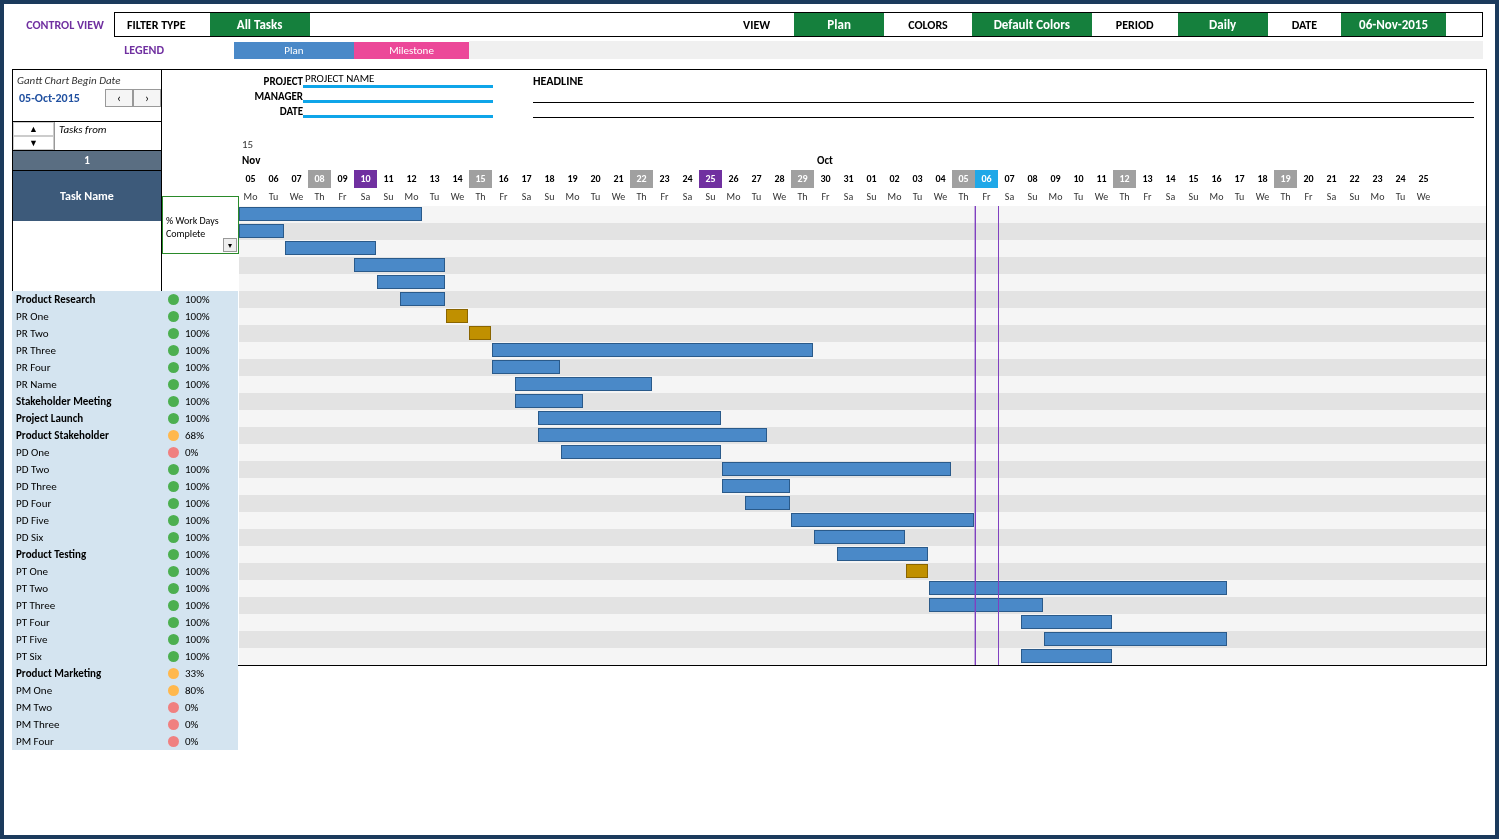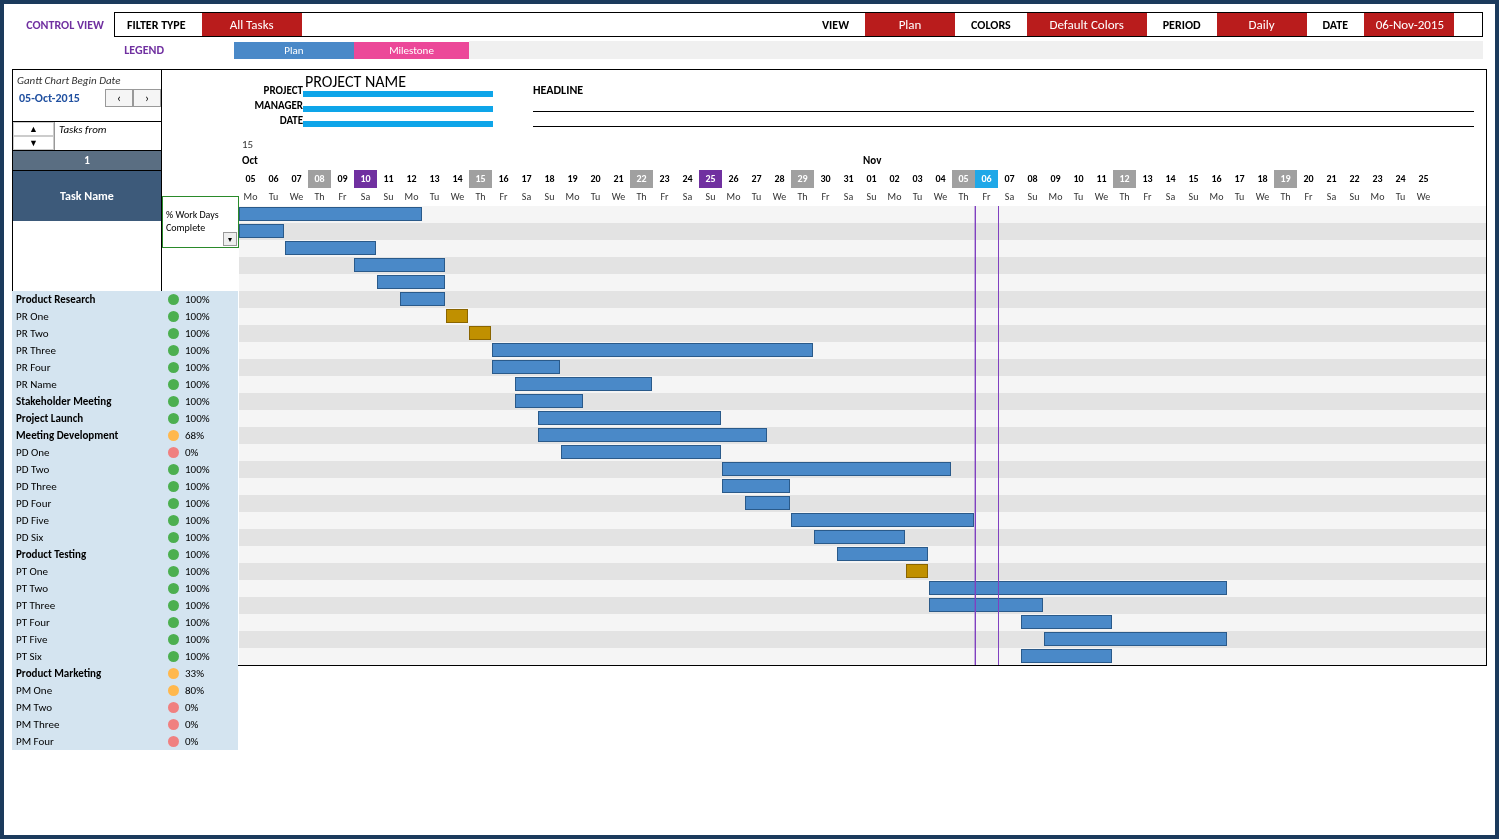--- a/index.html
+++ b/index.html
@@ -1,45 +1,45 @@
 <!DOCTYPE html>
 <html><head>
 <meta charset="utf-8">
 <style>
 *{box-sizing:border-box;margin:0;padding:0}
 body{font-family:Calibri,Arial,sans-serif;font-size:11px;background:#fff;border:4px solid #1b3a5c;width:1499px;height:839px;overflow:hidden}
-.panel{display:flex;align-items:center;gap:4px;margin:8px 12px 6px 50px;border:1px solid #000}
+.panel{display:flex;align-items:center;gap:12px;margin:8px 12px 6px 50px;border:1px solid #000}
 .plabel{font-weight:bold;padding:0 10px;font-size:12px}
 .purple{color:#7030a0}
-.black{background:#b91c1c;color:#fff;padding:4px 10px;font-weight:normal;font-size:13px}
+.black{background:#15803d;color:#fff;padding:4px 18px;font-weight:bold;font-size:13px}
 .white{background:#fff;padding:4px 12px;font-weight:bold;font-size:12px}
 #row-panel{display:flex;align-items:center;margin-top:8px}
 .legend-row{display:flex;align-items:center;margin:4px 0 10px 50px}
 .legend-label{font-weight:bold;color:#7030a0;font-size:12px;margin-right:70px}
 .legend-plan{background:#4a89c8;color:#fff;padding:2px 0;width:120px;text-align:center;font-size:11px}
 .legend-ms{background:#ec4899;color:#fff;padding:2px 0;width:115px;text-align:center;font-size:11px}
 .legend-rest{background:#f0f0f0;flex:1;height:18px;margin-right:12px}
 .main{display:flex;border:1px solid #000;margin:0 8px 0 8px}
 .left{width:148px;flex-shrink:0}
 .proj-info{padding:4px 6px 2px 4px;font-style:italic;color:#333;font-size:11px}
 .begdate{color:#2050a0;font-weight:bold;padding:2px 6px;font-size:12px}
 .navb{width:28px;height:18px;border:1px solid #999;background:#f5f5f5;text-align:center;cursor:pointer;font-size:12px;line-height:16px}
 .collapse{display:flex;border-top:1px solid #000}
 .collapse .ud{width:42px;border-right:1px solid #999}
 .ud button{width:100%;height:14px;background:#fff;border:1px solid #ccc;font-size:9px;cursor:pointer;display:block}
 .tf{flex:1;font-style:italic;font-size:11px;padding:1px 4px}
 .numrow{background:#5a6e82;color:#fff;text-align:center;font-weight:bold;padding:3px 0;border-top:1px solid #000}
 .th-name{background:#3d5a7a;color:#fff;font-weight:bold;text-align:center;padding:18px 0;font-size:12px;border-top:1px solid #000}
 .mid{width:78px;flex-shrink:0;border-left:1px solid #000}
 .mid-top{height:126px}
-.mid-head{border:1px solid #2a8a2a;font-size:10px;padding:11px 3px;height:52px;position:relative}
+.mid-head{border:1px solid #2a8a2a;font-size:10px;padding:17px 3px;height:58px;position:relative}
 .dd{position:absolute;right:1px;bottom:1px;width:14px;height:14px;border:1px solid #999;background:#eee;font-size:8px;text-align:center;line-height:12px;cursor:pointer}
 .grid-area{flex:1;overflow:hidden;position:relative}
 .ph-l{font-weight:bold;text-align:right;width:64px;font-size:11px}
-.ph-v{border-bottom:6px solid #0ea5e9;min-width:190px;font-size:16px;padding:0 2px}
+.ph-v{border-bottom:3px solid #0ea5e9;min-width:190px;font-size:11px;padding:0 2px}
 .ph-h{font-weight:bold;margin-left:40px;font-size:12px}
 .headline-u{border-bottom:1px solid #000;flex:1;margin-left:40px;margin-right:12px;min-width:600px}
 .year-row{height:16px;font-size:11px;padding-left:3px;color:#333}
 .mon-row{height:16px;font-size:11px;font-weight:bold;display:flex}
 .mon-row span{display:inline-block}
 .day-row{display:flex;height:18px}
 .dc{width:23px;flex-shrink:0;text-align:center;font-size:10px;font-weight:bold;padding-top:2px}
 .dc.wk{background:#a0a0a0;color:#fff}
 .dc.hi1{background:#7030a0;color:#fff}
 .dc.hi2{background:#1fa8e8;color:#fff}
@@ -135,22 +135,22 @@
       </div>
       <div class="proj-r">
         <div class="ph-l">DATE</div>
         <div class="ph-v"></div>
         <div class="headline-u"></div>
       </div>
     </div>
     <div style="height:10px"></div>
     <div class="year-row">15</div>
     <div class="mon-row" id="mon-row">
+        <span style="width: 575px; padding-left: 3px;">Nov</span>
         <span style="width: 621px; padding-left: 3px;">Oct</span>
-        <span style="width: 575px; padding-left: 3px;">Nov</span>
       </div>
     <div class="day-row" id="day-row">
         <div class="dc">05</div>
         <div class="dc">06</div>
         <div class="dc">07</div>
         <div class="dc wk">08</div>
         <div class="dc">09</div>
         <div class="dc hi1">10</div>
         <div class="dc">11</div>
         <div class="dc">12</div>
@@ -393,21 +393,21 @@
       </div>
     </div>
     <div class="trow">
       <div class="tname b">Project Launch</div>
       <div class="pct">
         <div class="dot g"></div>
         <div class="pv">100%</div>
       </div>
     </div>
     <div class="trow">
-      <div class="tname b">Meeting Development</div>
+      <div class="tname b">Product Stakeholder</div>
       <div class="pct">
         <div class="dot y"></div>
         <div class="pv">68%</div>
       </div>
     </div>
     <div class="trow">
       <div class="tname">PD One</div>
       <div class="pct">
         <div class="dot r"></div>
         <div class="pv">0%</div>

